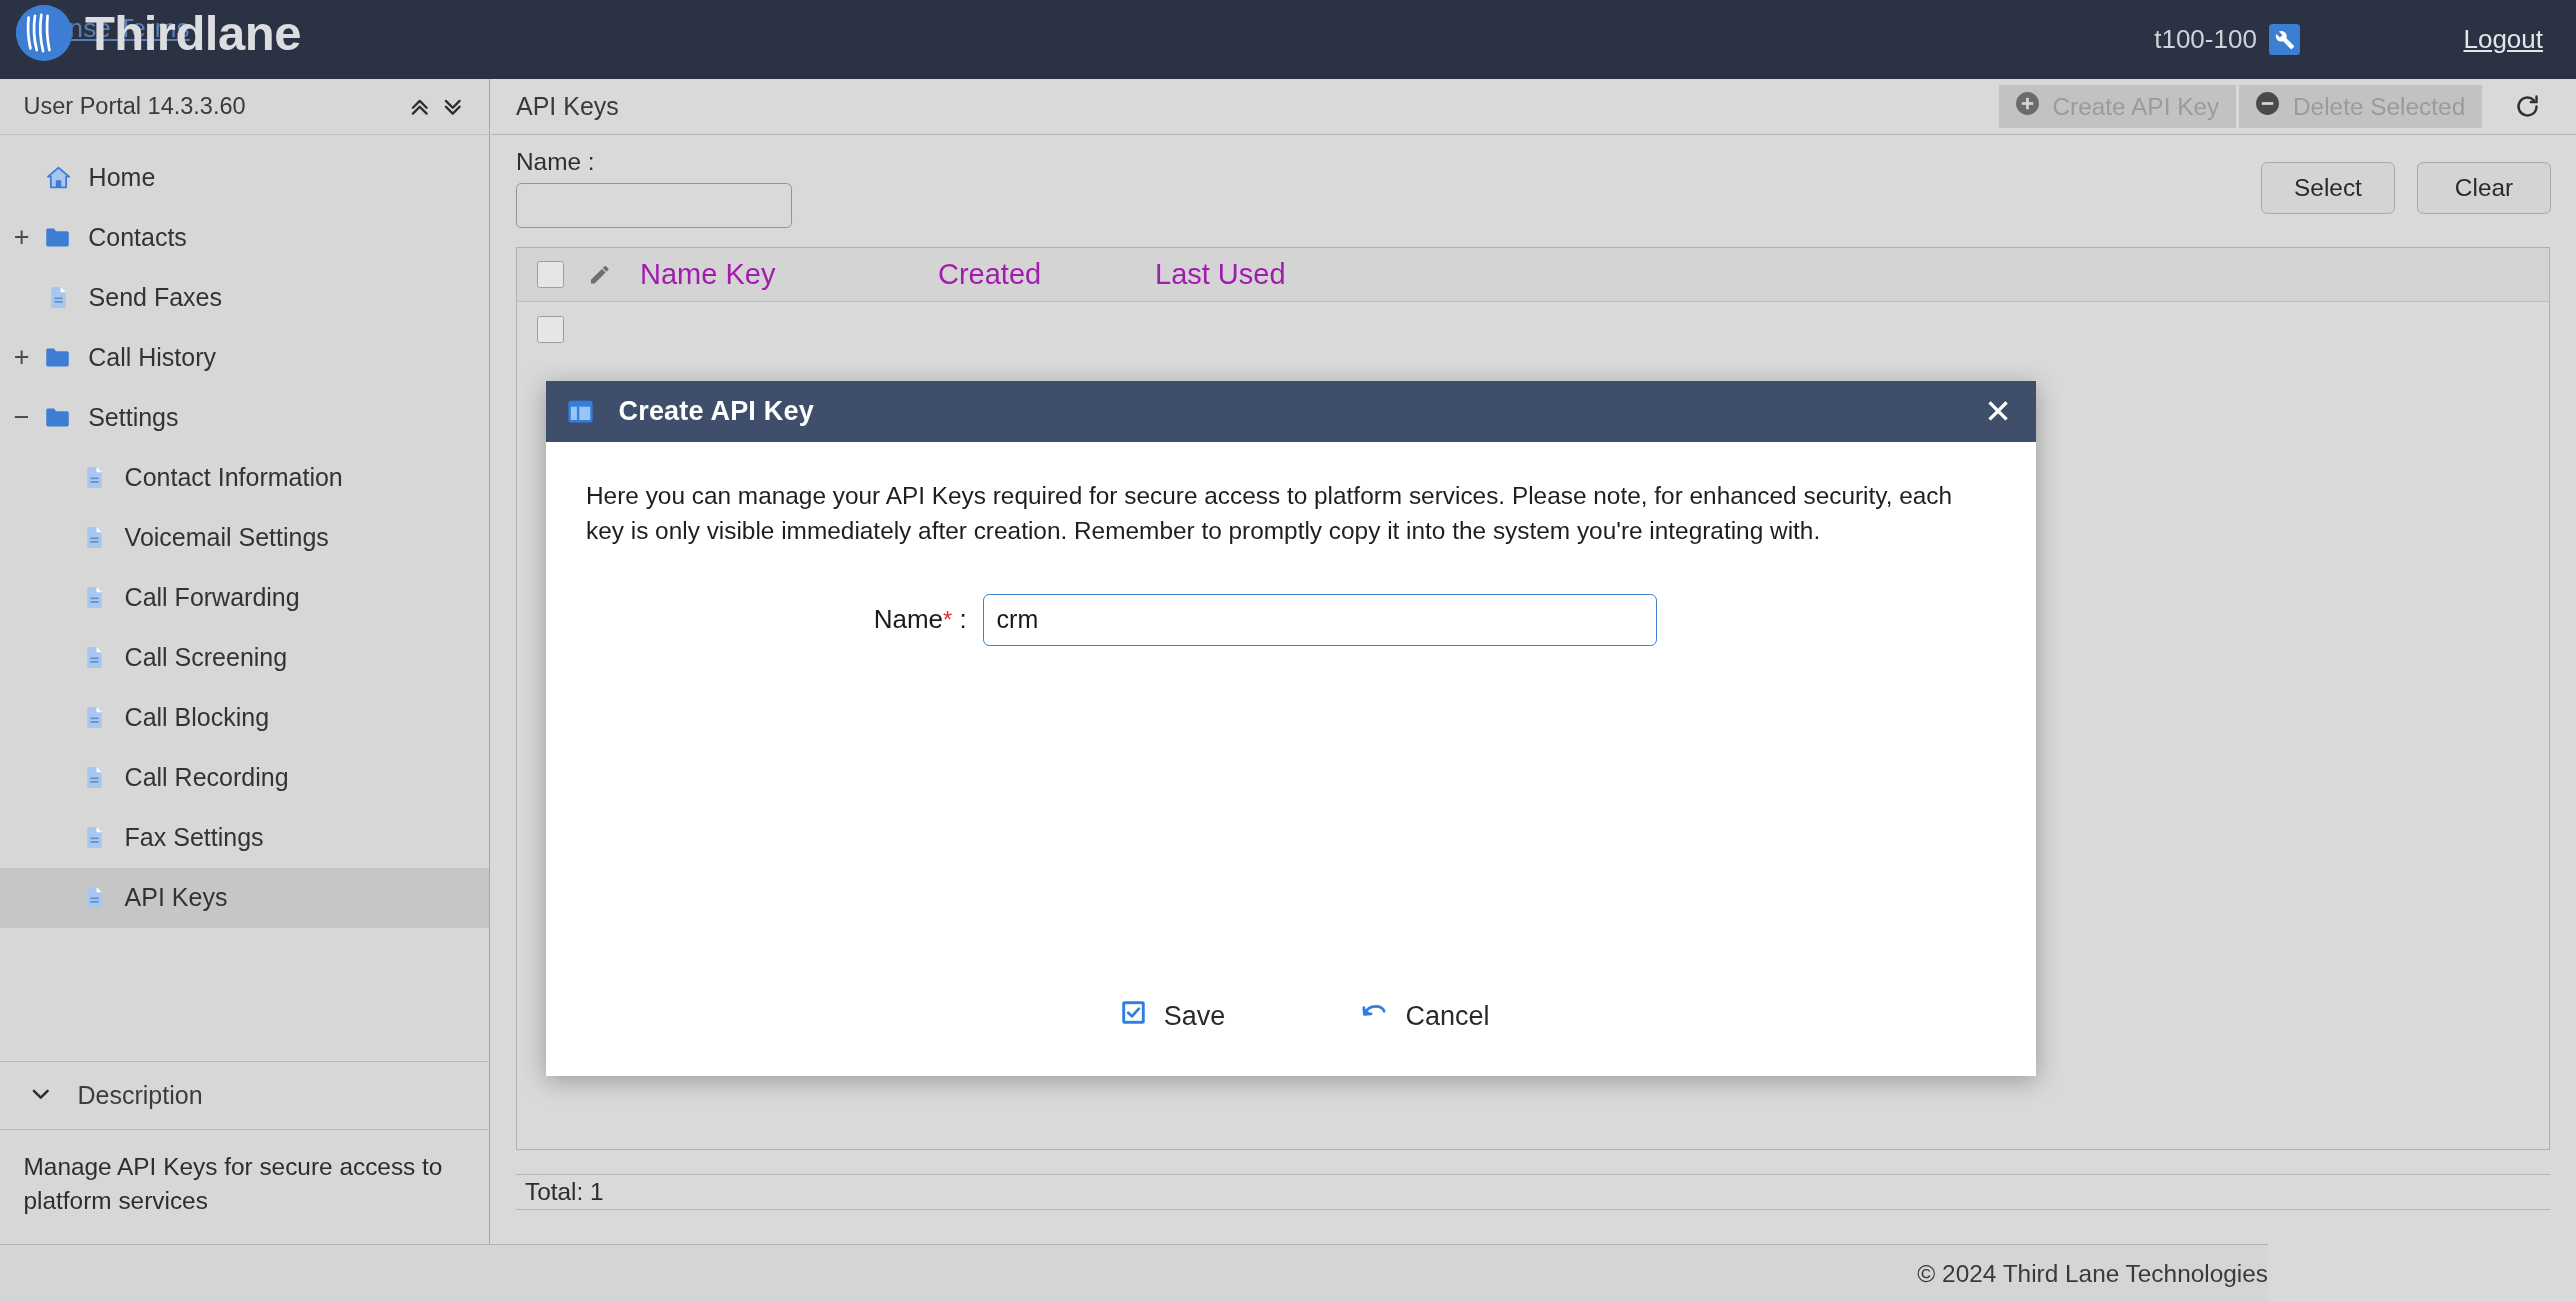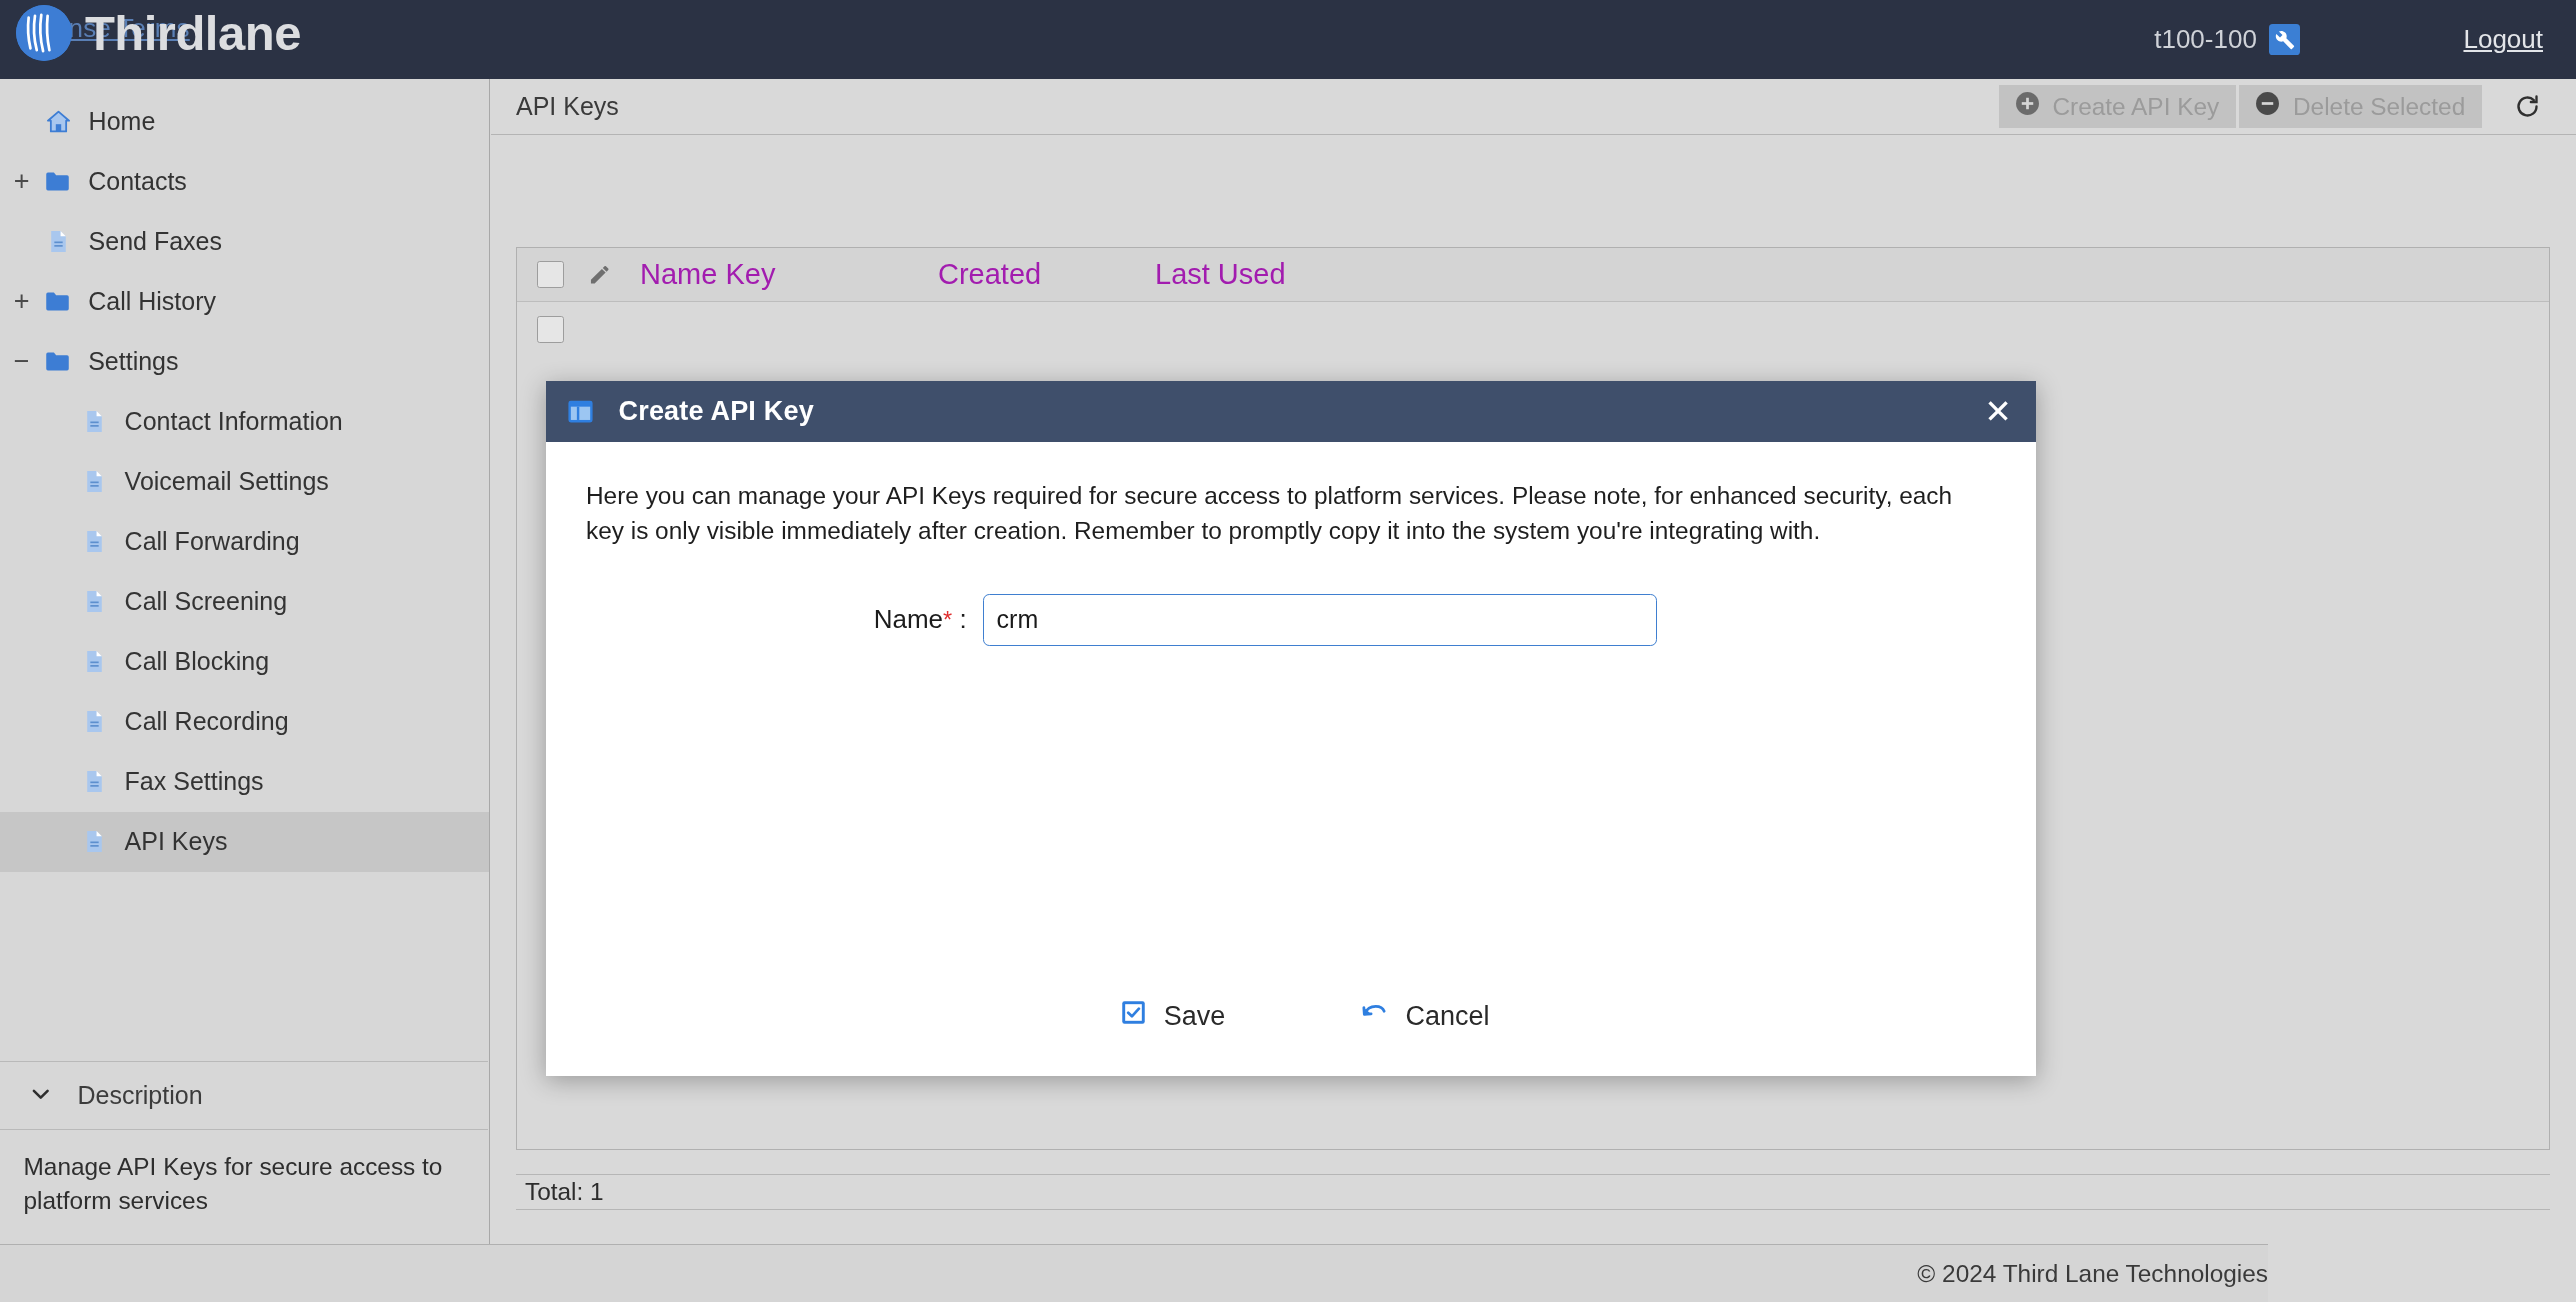--- a/index.html
+++ b/index.html
@@ -432,20 +432,35 @@
         <path d="M22.7 19l-9.1-9.1c.9-2.3.4-5-1.5-6.9-2-2-5-2.4-7.4-1.3L9 6 6 9 1.6 4.7C.4 7.1.9 10.1 2.9 12.1c1.9 1.9 4.6 2.4 6.9 1.5l9.1 9.1c.4.4 1 .4 1.4 0l2.3-2.3c.5-.4.5-1.1.1-1.4z"></path>
       </svg>
     </div>
     <a class="logout-link" href="#">Logout</a>
   </div>
 </div>
 
 <div class="body-area">
 
   <div class="sidebar">
+    <div class="sidebar-header">
+      <span class="sidebar-title">User Portal 14.3.3.60</span>
+      <div class="chev-btn">
+        <svg width="23.5" height="23.5" viewBox="0 0 24 24" fill="none" stroke="#2e2e2e" stroke-width="2.4" stroke-linecap="round" stroke-linejoin="round">
+          <polyline points="5,13 12,6 19,13"></polyline>
+            <polyline points="5,19 12,12 19,19"></polyline>
+        </svg>
+      </div>
+      <div class="chev-btn">
+        <svg width="23.5" height="23.5" viewBox="0 0 24 24" fill="none" stroke="#2e2e2e" stroke-width="2.4" stroke-linecap="round" stroke-linejoin="round">
+          <polyline points="5,6 12,13 19,6"></polyline>
+            <polyline points="5,12 12,19 19,12"></polyline>
+        </svg>
+      </div>
+    </div>
 
     <div class="tree" id="tree">
         <div class="tree-item lvl0-noexp">
           <span class="tree-icon">
             <svg width="27" height="27" viewBox="0 0 24 24">
               <path d="M12 3.2 2.6 11.3h2.6v9.5h13.6v-9.5h2.6z" fill="#a9c7ee" stroke="#3d7dd4" stroke-width="1.6" stroke-linejoin="round"></path>
               <rect x="9.6" y="14.4" width="4.8" height="6.4" fill="#3d7dd4"></rect>
             </svg>
           </span>
           <span class="tree-label">Home</span>
@@ -618,20 +633,28 @@
       </button>
 
       <div class="refresh-btn">
         <svg width="27" height="27" viewBox="0 0 24 24" fill="none" stroke="#2f2f2f" stroke-width="2.1" stroke-linecap="round">
           <path d="M20 12a8 8 0 1 1-2.4-5.7"></path>
           <polyline points="20,3 20,8 15,8" fill="none"></polyline>
         </svg>
       </div>
     </div>
 
+    <div class="filter-row">
+      <div class="filter-label">Name :</div>
+      <input class="filter-input" type="text" value="" style="">
+      <div class="filter-actions">
+        <button class="ghost-btn">Select</button>
+        <button class="ghost-btn">Clear</button>
+      </div>
+    </div>
 
     <div class="table-wrap">
       <div class="table-head">
         <div class="col-check">
           <div class="chkbox"></div>
         </div>
         <div class="col-pencil">
           <svg width="23.5" height="23.5" viewBox="0 0 24 24" fill="#6f6f6f">
             <path d="M3 17.2V21h3.8L18 9.8 14.2 6 3 17.2zM20.7 7.1c.4-.4.4-1 0-1.4l-2.4-2.4c-.4-.4-1-.4-1.4 0l-1.8 1.8L19 8.9l1.7-1.8z"></path>
           </svg>

